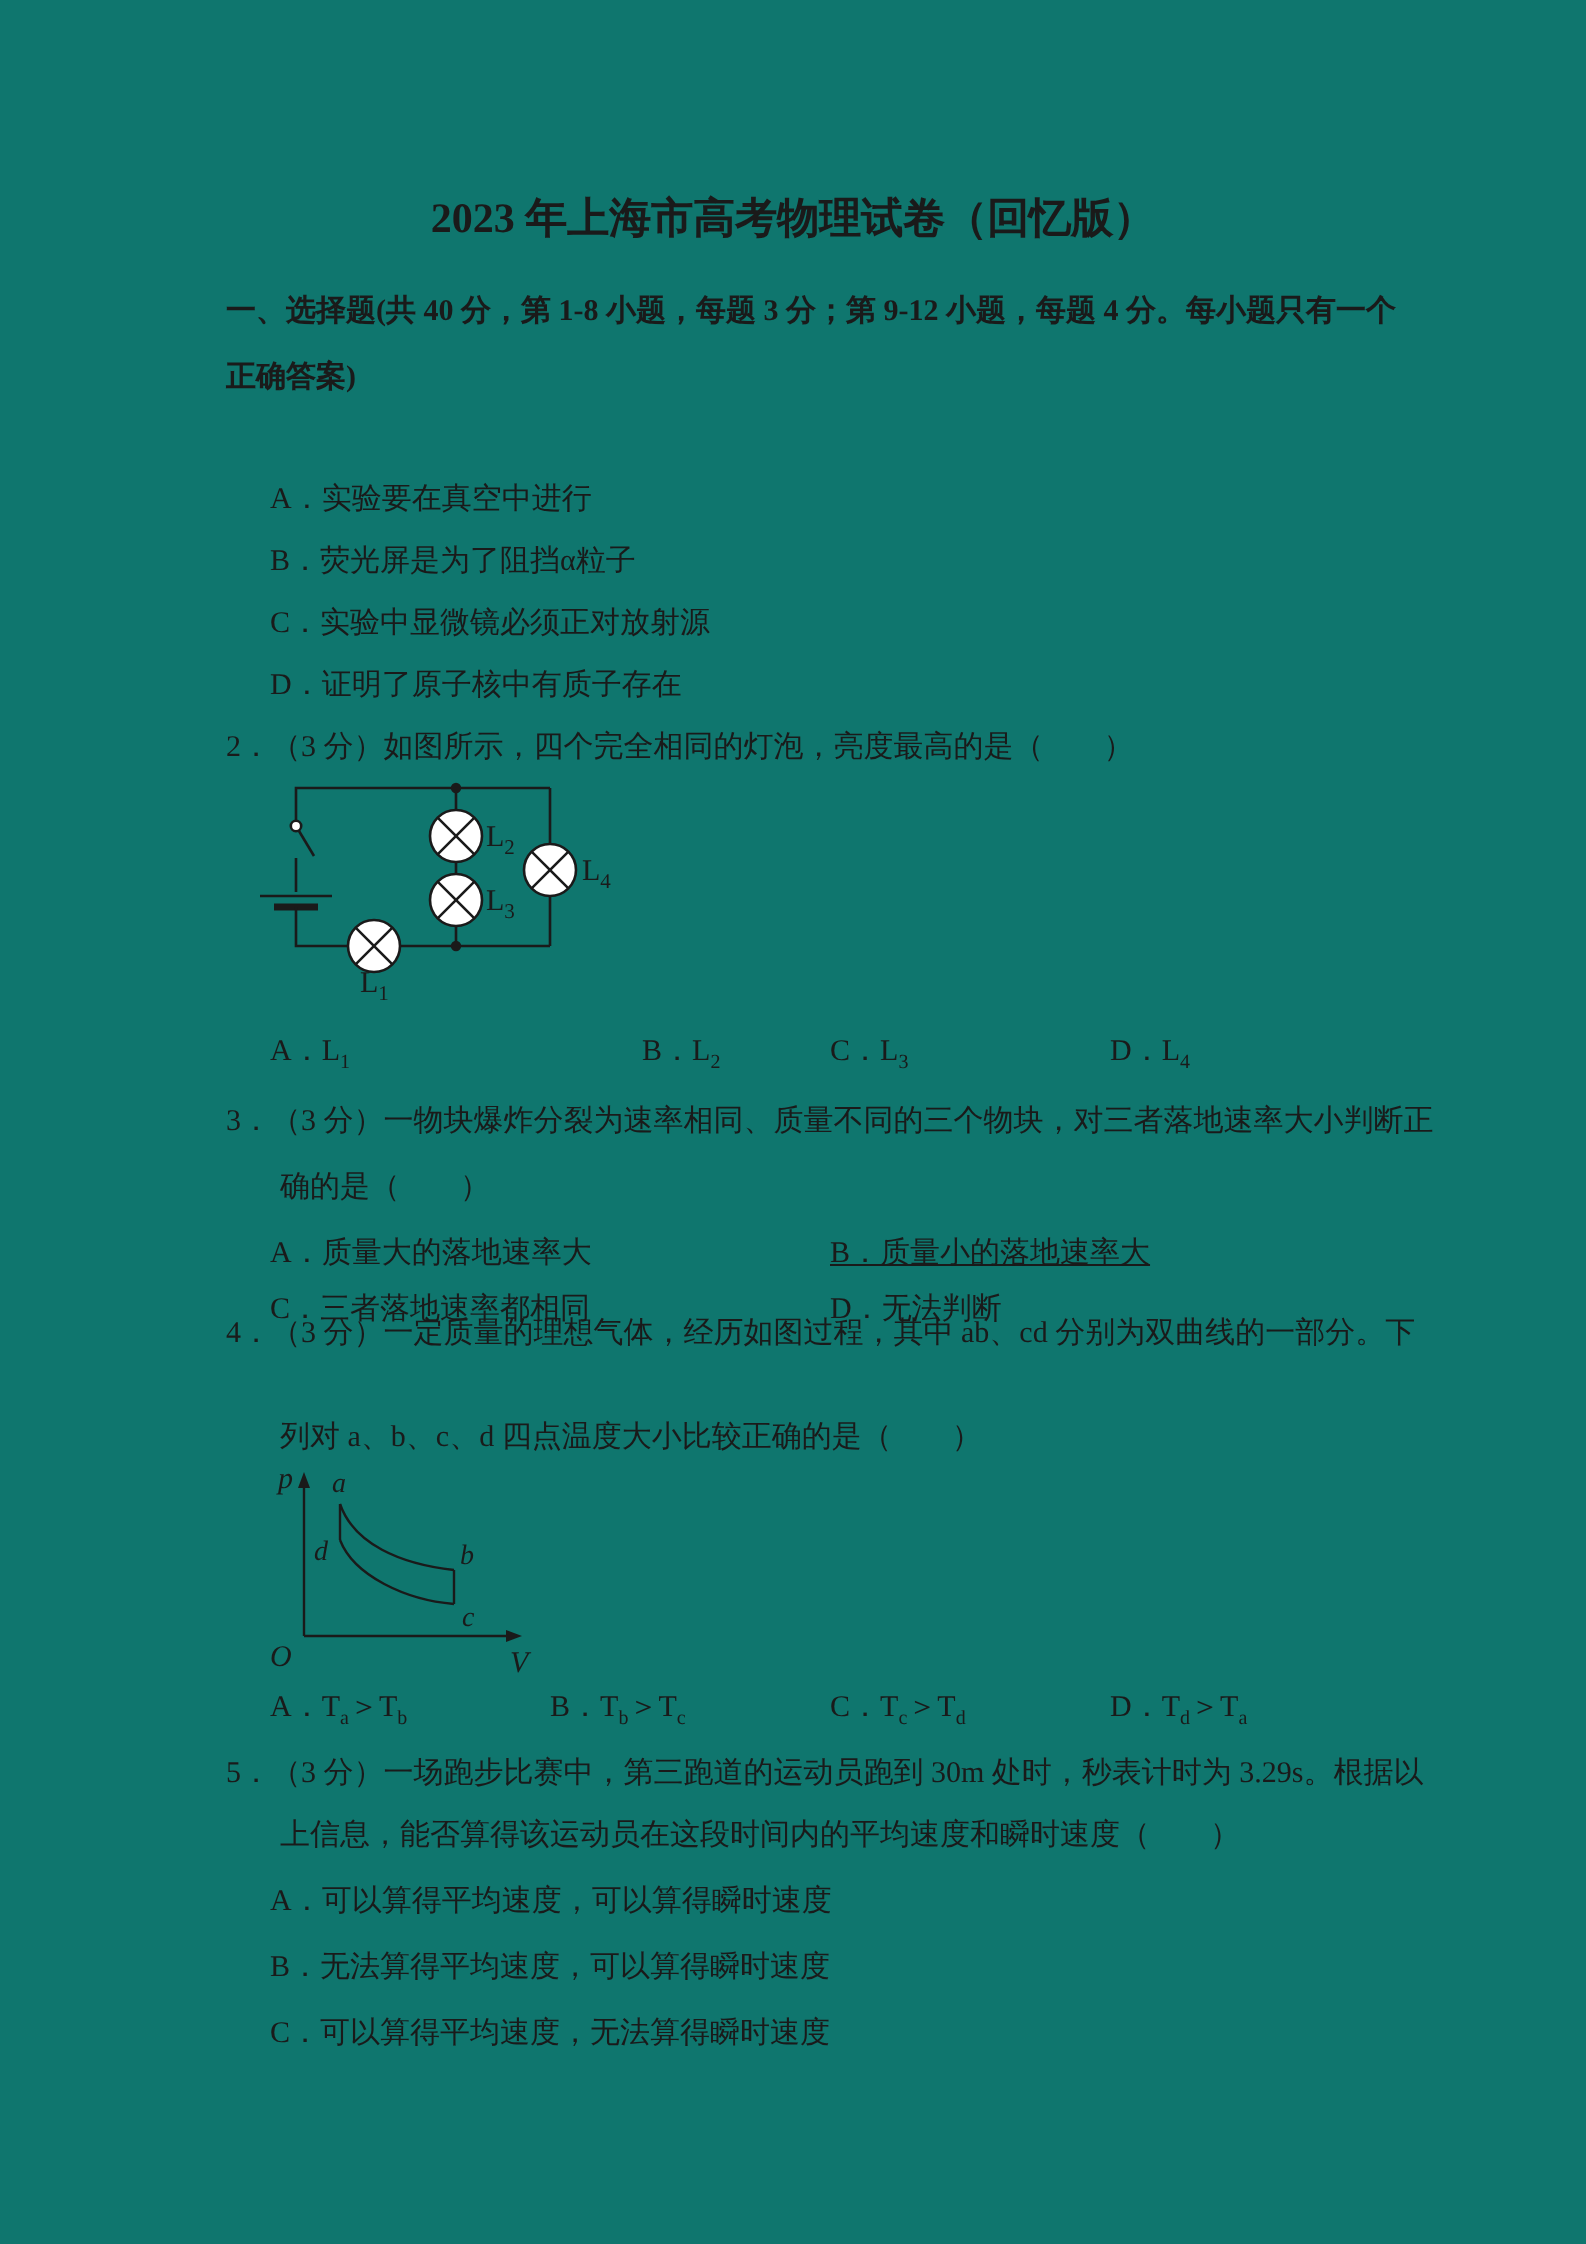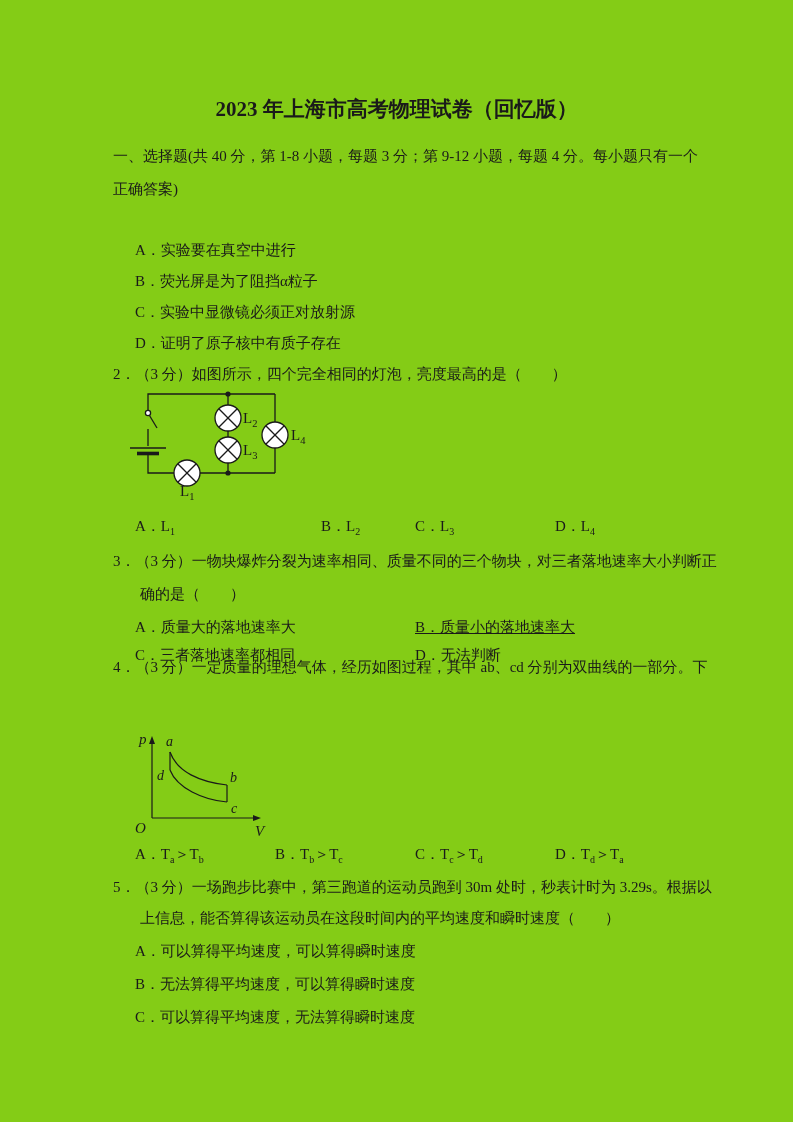--- a/index.html
+++ b/index.html
@@ -1,31 +1,31 @@
 <!DOCTYPE html>
 <html><head>
 <meta charset="utf-8">
 <style>
   html,body{margin:0;padding:0;background:#888;}
   .page{
     position:relative;
     width:793px;height:1122px;
     margin:0 auto;
-    background:#84cc16;
+    background:#0f766e;
     font-family:"Liberation Serif","DejaVu Serif",serif;
     color:#1a1a1a;
     overflow:hidden;
   }
   .line{
     position:absolute;
     white-space:nowrap;
     font-size:15px;
     line-height:20px;
   }
-  .bold{font-weight:normal;}
+  .bold{font-weight:bold;}
   .title{
     left:0;width:100%;
     text-align:center;
     font-size:21px;
     font-weight:bold;
   }
   sub{
     font-size:10px;
     line-height:0;
   }
@@ -116,20 +116,21 @@
   <div class="line" style="top:516px;left:555px;"><span>D．</span><span>L</span><sub>4</sub></div>
 
   <div class="line" style="top:551px;left:113px;">3．（3 分）一物块爆炸分裂为速率相同、质量不同的三个物块，对三者落地速率大小判断正</div>
   <div class="line" style="top:584px;left:140px;">确的是（　　）</div>
   <div class="line" style="top:617px;left:135px;">A．质量大的落地速率大</div>
   <div class="line" style="top:617px;left:415px;text-decoration:underline;">B．质量小的落地速率大</div>
   <div class="line" style="top:645px;left:135px;">C．三者落地速率都相同</div>
   <div class="line" style="top:645px;left:415px;">D．无法判断</div>
 
   <div class="line" style="top:657px;left:113px;">4．（3 分）一定质量的理想气体，经历如图过程，其中 ab、cd 分别为双曲线的一部分。下</div>
+  <div class="line" style="top:709px;left:140px;">列对 a、b、c、d 四点温度大小比较正确的是（　　）</div>
 
   <svg class="figure" style="top:728px;left:125px;" width="155" height="114" viewBox="0 0 155 114">
     <g stroke="#1a1a1a" stroke-width="1.2" fill="none">
 
       <line x1="27" y1="14" x2="27" y2="90"></line>
       <line x1="27" y1="90" x2="130" y2="90"></line>
       <polygon points="27,8 24,16 30,16" fill="#1a1a1a" stroke="none"></polygon>
       <polygon points="136,90 128,87 128,93" fill="#1a1a1a" stroke="none"></polygon>
 
       <line x1="45" y1="24" x2="45" y2="42"></line>

